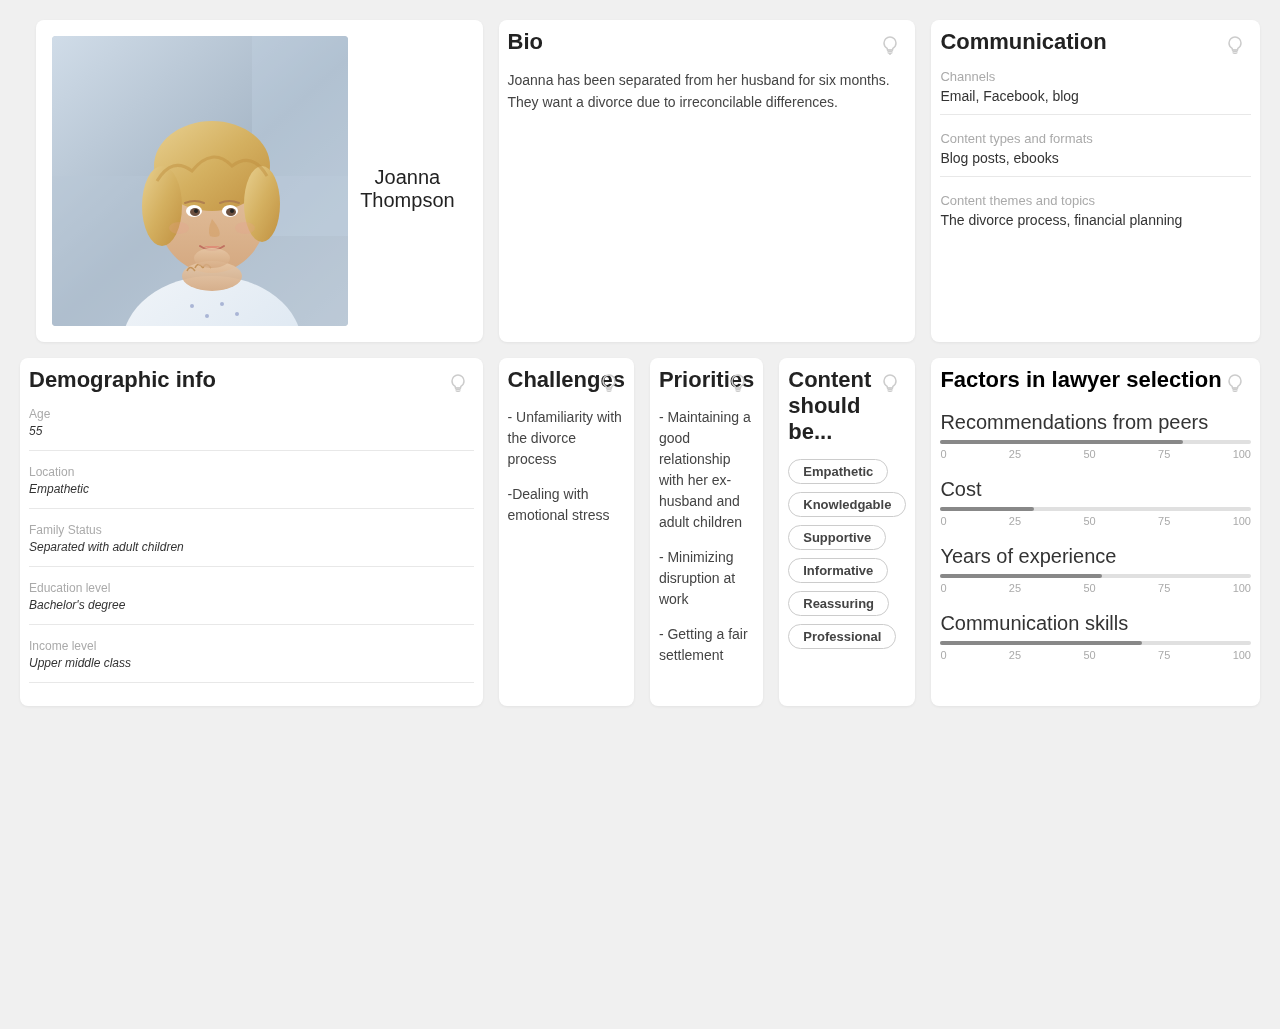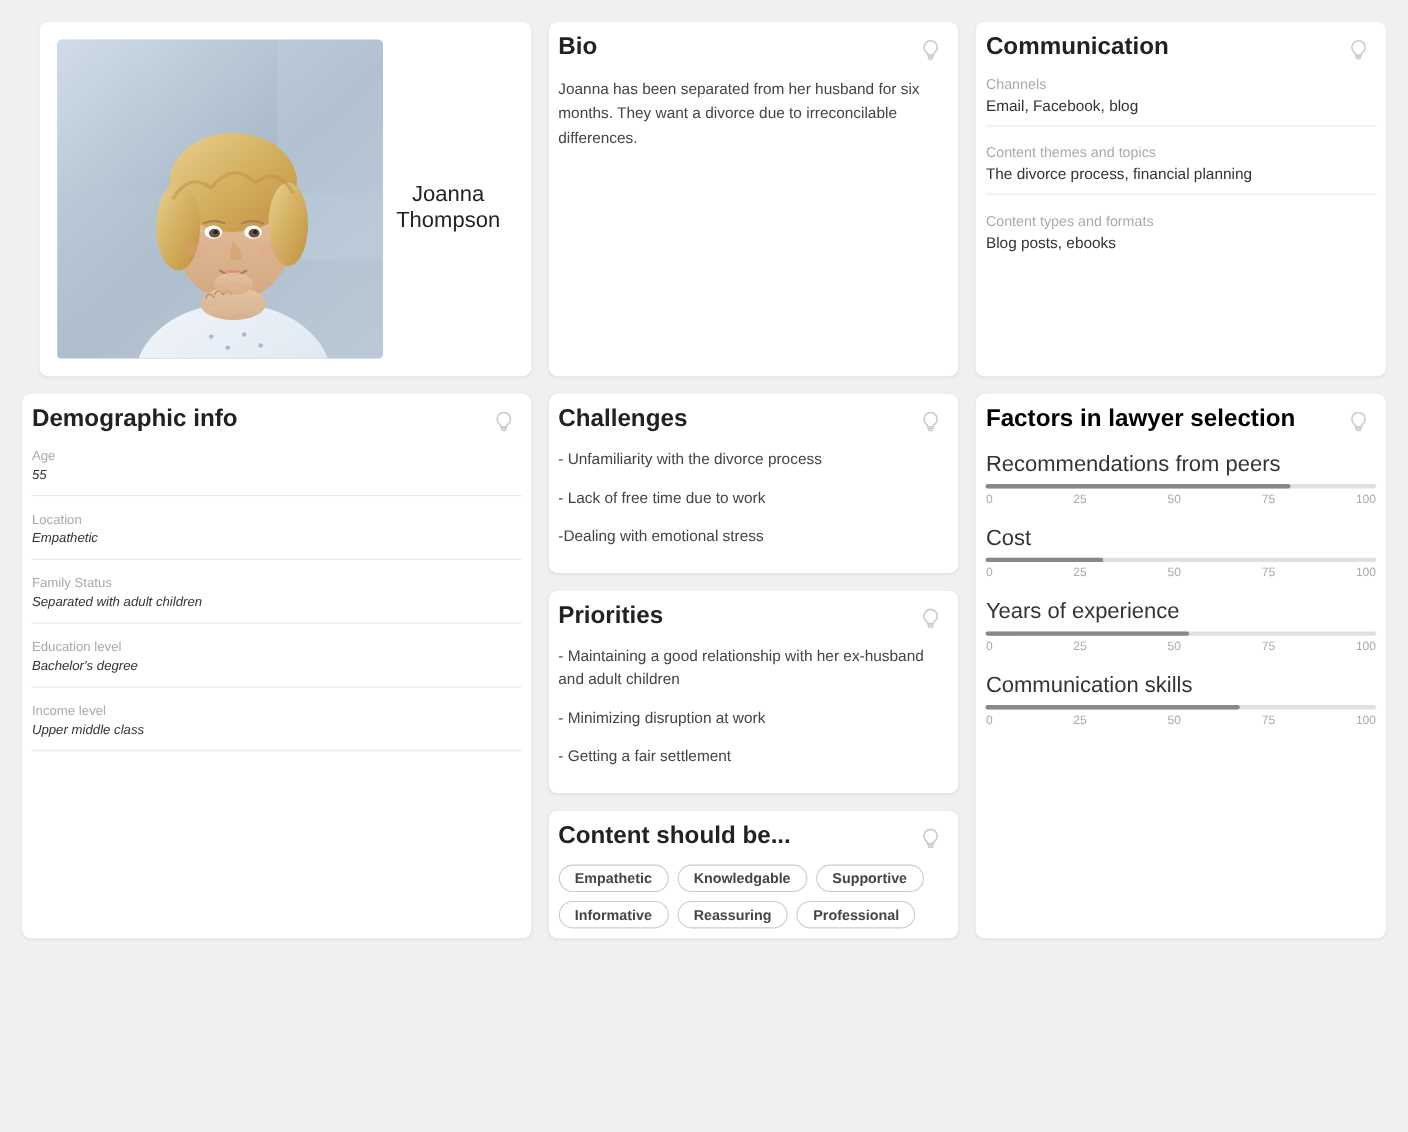--- a/index.html
+++ b/index.html
@@ -267,26 +267,26 @@
         <rect x="6.5" y="14" width="5" height="1.5" rx="0.5" stroke="#ccc" stroke-width="1" fill="none"></rect>
         <rect x="7" y="16" width="4" height="1.5" rx="0.5" stroke="#ccc" stroke-width="1" fill="none"></rect>
       </svg>
     </span>
     <h2 class="card-title">Communication</h2>
     <div class="comm-section">
       <div class="comm-label">Channels</div>
       <div class="comm-value">Email, Facebook, blog</div>
     </div>
     <div class="comm-section">
+      <div class="comm-label">Content types and formats</div>
+      <div class="comm-value">Blog posts, ebooks</div>
+    </div>
+    <div class="comm-section">
       <div class="comm-label">Content themes and topics</div>
       <div class="comm-value">The divorce process, financial planning</div>
-    </div>
-    <div class="comm-section">
-      <div class="comm-label">Content types and formats</div>
-      <div class="comm-value">Blog posts, ebooks</div>
     </div>
   </div>
 
   <div class="card">
     <span class="card-icon">
       <svg width="18" height="22" viewBox="0 0 18 22" fill="none" xmlns="http://www.w3.org/2000/svg">
         <path d="M9 1C5.69 1 3 3.69 3 7c0 2.28 1.24 4.27 3.08 5.36L6.5 14h5l.42-1.64C13.76 11.27 15 9.28 15 7c0-3.31-2.69-6-6-6z" stroke="#ccc" stroke-width="1.5" fill="none"></path>
         <rect x="6.5" y="14" width="5" height="1.5" rx="0.5" stroke="#ccc" stroke-width="1" fill="none"></rect>
         <rect x="7" y="16" width="4" height="1.5" rx="0.5" stroke="#ccc" stroke-width="1" fill="none"></rect>
       </svg>
@@ -309,34 +309,33 @@
     <div class="demo-label">Education level</div>
     <div class="demo-value">Bachelor's degree</div>
   </div>
         <div class="demo-section">
     <div class="demo-label">Income level</div>
     <div class="demo-value">Upper middle class</div>
   </div>
       </div>
   </div>
 
-  <div style="display:flex;flex-direction:column;gap:16px;">
+  <div style="display:flex;flex-direction:row;gap:16px;">
 
     <div class="card">
       <span class="card-icon">
         <svg width="18" height="22" viewBox="0 0 18 22" fill="none" xmlns="http://www.w3.org/2000/svg">
           <path d="M9 1C5.69 1 3 3.69 3 7c0 2.28 1.24 4.27 3.08 5.36L6.5 14h5l.42-1.64C13.76 11.27 15 9.28 15 7c0-3.31-2.69-6-6-6z" stroke="#ccc" stroke-width="1.5" fill="none"></path>
           <rect x="6.5" y="14" width="5" height="1.5" rx="0.5" stroke="#ccc" stroke-width="1" fill="none"></rect>
           <rect x="7" y="16" width="4" height="1.5" rx="0.5" stroke="#ccc" stroke-width="1" fill="none"></rect>
         </svg>
       </span>
       <h2 class="card-title">Challenges</h2>
       <div id="challenges-items">
           <div class="bullet-item">- Unfamiliarity with the divorce process</div>
-          <div class="bullet-item">- Lack of free time due to work</div>
           <div class="bullet-item">-Dealing with emotional stress</div>
         </div>
     </div>
 
     <div class="card">
       <span class="card-icon">
         <svg width="18" height="22" viewBox="0 0 18 22" fill="none" xmlns="http://www.w3.org/2000/svg">
           <path d="M9 1C5.69 1 3 3.69 3 7c0 2.28 1.24 4.27 3.08 5.36L6.5 14h5l.42-1.64C13.76 11.27 15 9.28 15 7c0-3.31-2.69-6-6-6z" stroke="#ccc" stroke-width="1.5" fill="none"></path>
           <rect x="6.5" y="14" width="5" height="1.5" rx="0.5" stroke="#ccc" stroke-width="1" fill="none"></rect>
           <rect x="7" y="16" width="4" height="1.5" rx="0.5" stroke="#ccc" stroke-width="1" fill="none"></rect>

